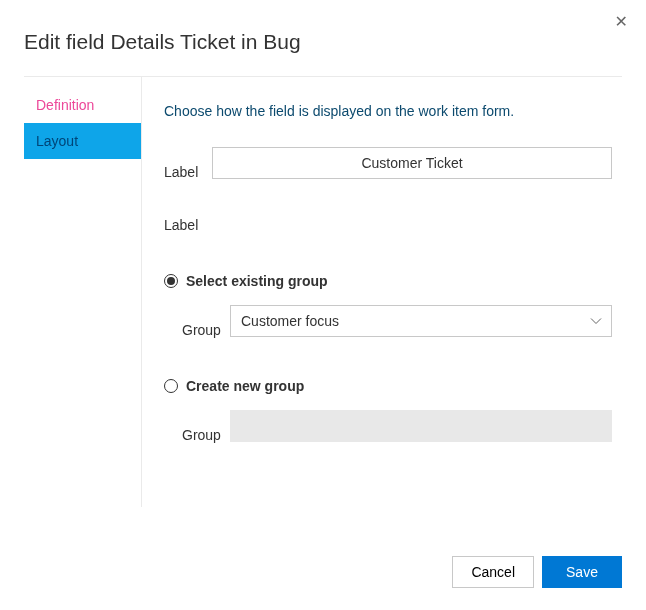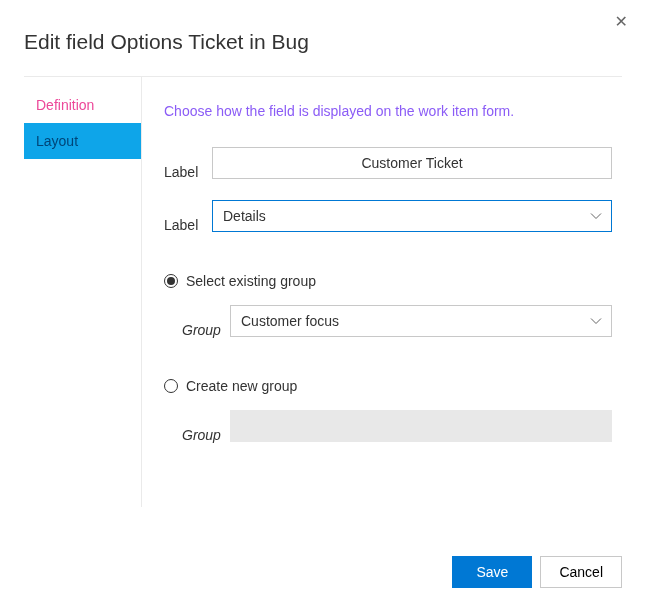--- a/index.html
+++ b/index.html
@@ -58,39 +58,38 @@
   .tab.selected {
     background: #0ea5e9;
     color: #004578;
   }
   .content {
     flex: 1;
     padding: 26px 10px 10px 22px;
   }
   .desc {
     margin-bottom: 26px;
-    color: #8b5cf6;
+    color: #0c4a6e;
   }
   .row {
     display: flex;
     align-items: center;
     margin-bottom: 18px;
   }
   .row.indent {
     padding-left: 18px;
   }
   .row-label {
     width: 48px;
     color: #333;
     flex-shrink: 0;
     margin-top: 19px;
   }
   .row.indent .row-label {
     width: 48px;
-    font-style: italic;
   }
   .text-input {
     flex: 1;
     height: 32px;
     border: 1px solid #c8c8c8;
     padding: 0 10px;
     font-size: 14px;
     font-family: inherit;
     color: #333;
     background: #fff;
@@ -146,21 +145,21 @@
   }
   .radio.checked::after {
     content: "";
     position: absolute;
     top: 2px; left: 2px;
     width: 8px; height: 8px;
     border-radius: 50%;
     background: #333;
   }
   .radio-label {
-    font-weight: 400;
+    font-weight: 700;
     color: #333;
   }
   .section-gap {
     height: 18px;
   }
   .footer {
     position: absolute;
     bottom: 22px;
     right: 24px;
     display: flex;
@@ -186,49 +185,39 @@
   }
 </style>
 </head>
 <body>
 
 <div class="dialog">
   <button class="close-btn">
     <span>✕</span>
   </button>
 
-  <div class="title">Edit field Options Ticket in Bug</div>
+  <div class="title">Edit field Details Ticket in Bug</div>
   <hr class="hr">
 
   <div class="body">
     <div class="sidebar">
       <div class="tab">Definition</div>
       <div class="tab selected">Layout</div>
     </div>
 
     <div class="content">
       <div class="desc">Choose how the field is displayed on the work item form.</div>
 
       <div class="row">
         <div class="row-label">Label</div>
         <input class="text-input" type="text" value="Customer Ticket" style="">
       </div>
 
       <div class="row">
         <div class="row-label">Label</div>
-        <div class="select-wrap">
-          <div class="select-input focused">
-            <span>Details</span>
-          </div>
-          <span class="chevron">
-            <svg width="12" height="8" viewBox="0 0 12 8">
-                <path d="M1 1.5 L6 6.5 L11 1.5" stroke="#666" stroke-width="1" fill="none"></path>
-              </svg>
-          </span>
-        </div>
       </div>
 
       <div class="section-gap"></div>
 
       <div class="radio-row">
         <span class="radio checked"></span>
         <span class="radio-label">Select existing group</span>
       </div>
 
       <div class="row indent">
@@ -253,16 +242,16 @@
       </div>
 
       <div class="row indent">
         <div class="row-label">Group</div>
         <input class="text-input disabled" type="text" disabled="" value="" style="">
       </div>
     </div>
   </div>
 
   <div class="footer">
+    <button class="btn">Cancel</button>
     <button class="btn primary">Save</button>
-    <button class="btn">Cancel</button>
   </div>
 </div>
 
 </body></html>

